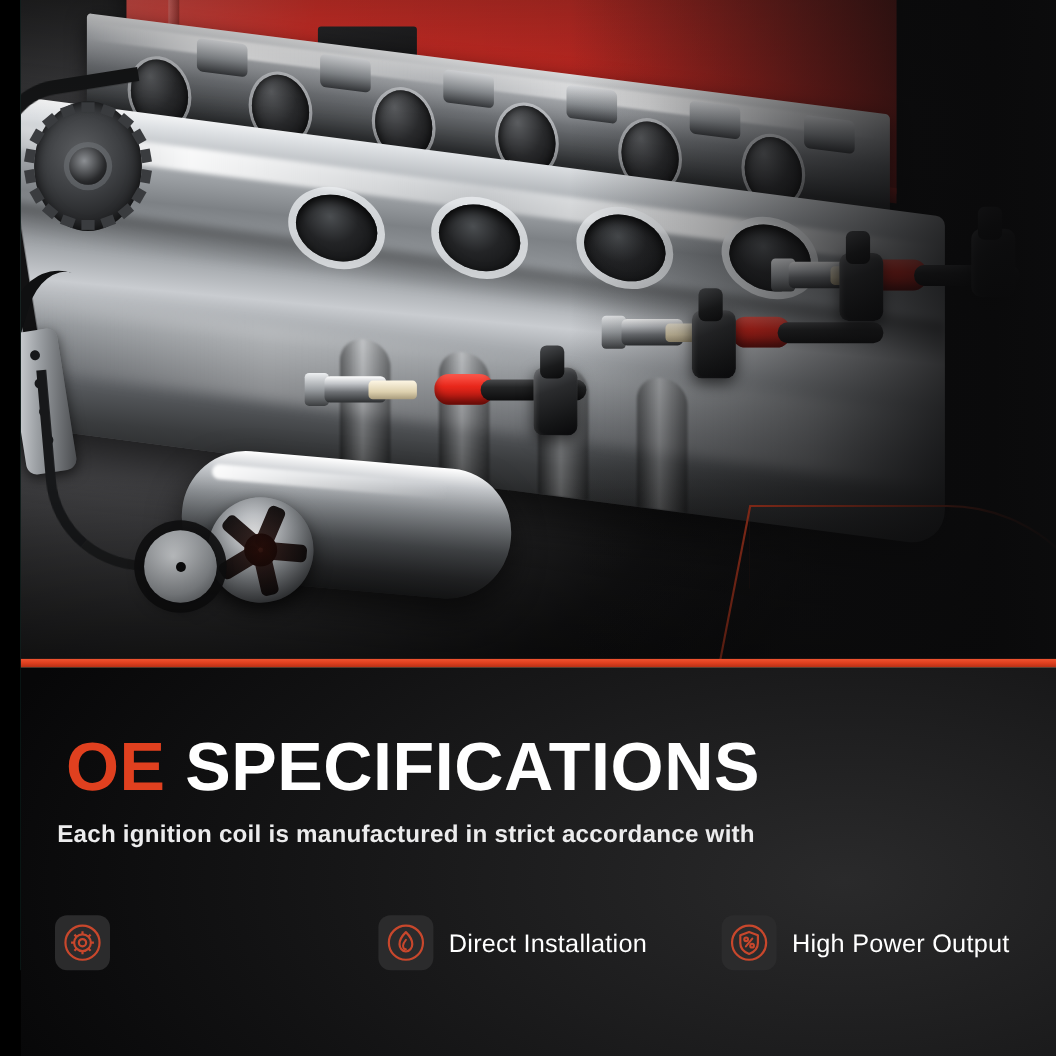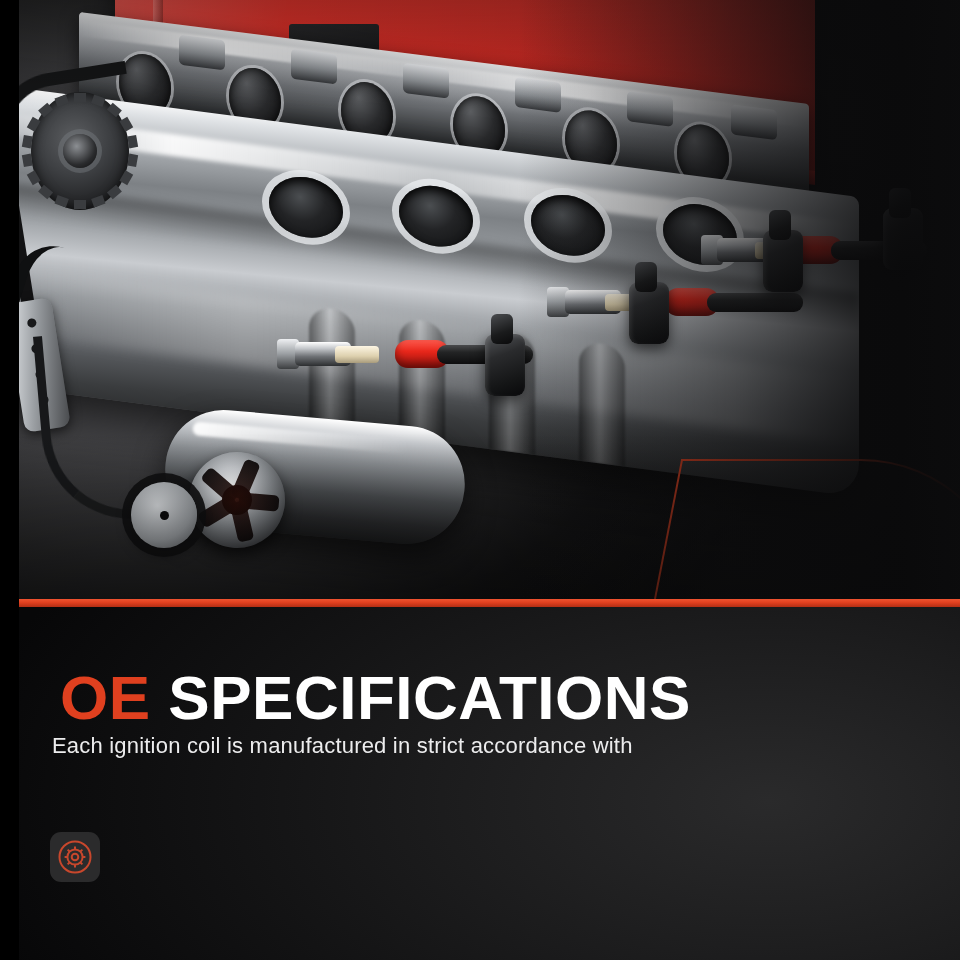--- a/index.html
+++ b/index.html
@@ -314,22 +314,22 @@
 
   #headline {
     position:absolute; left:41px; top:60px;
     font-size:62px; font-weight:700; letter-spacing:.5px;
     line-height:1; white-space:nowrap;
   }
   #headline .oe { color:#e0401f; }
   #headline .spec { color:#ffffff; }
 
   #subhead {
-    position:absolute; left:33px; top:126px;
-    font-size:22px; font-weight:400; color:#ececed;
+    position:absolute; left:33px; top:138px;
+    font-size:22px; font-weight:700; color:#ececed;
     letter-spacing:.2px; white-space:nowrap;
   }
 
   #features {
     position:absolute; left:31px; top:222px;
     width:900px; height:60px;
   }
   .feature {
     position:absolute; top:0; height:56px;
     display:flex; align-items:center; gap:14px;
@@ -494,17 +494,43 @@
               <path d="M18 7.6 L18 10.6 M18 25.4 L18 28.4 M7.6 18 L10.6 18 M25.4 18 L28.4 18
                        M10.65 10.65 L12.8 12.8 M23.2 23.2 L25.35 25.35
                        M25.35 10.65 L23.2 12.8 M12.8 23.2 L10.65 25.35"></path>
               <circle cx="18" cy="18" r="7.6"></circle>
               <circle cx="18" cy="18" r="3.3"></circle>
             </g>
           </svg>
         </div>
       </div>
 
-
+      <div class="feature" style="left:294px;">
+        <div class="ficon">
+          <svg width="36" height="36" viewBox="0 0 36 36">
+            <circle cx="18" cy="18" r="15.5" fill="none" stroke="#c8472c" stroke-width="2"></circle>
+            <path d="M18 8.4 C18 8.4 12.2 14.1 12.2 19.3 C12.2 22.9 14.8 26 18 26
+                     C21.2 26 23.8 22.9 23.8 19.3 C23.8 14.1 18 8.4 18 8.4 Z" fill="none" stroke="#c8472c" stroke-width="2" stroke-linejoin="round"></path>
+            <path d="M18 15.4 C18 15.4 15.4 18.4 15.4 20.8 C15.4 22.6 16.6 24 18 24" fill="none" stroke="#c8472c" stroke-width="1.8" stroke-linecap="round"></path>
+          </svg>
+        </div>
+        <div class="flabel">Direct Installation</div>
+      </div>
+
+      <div class="feature" style="left:606px;">
+        <div class="ficon">
+          <svg width="36" height="36" viewBox="0 0 36 36">
+            <circle cx="18" cy="18" r="15.5" fill="none" stroke="#c8472c" stroke-width="2"></circle>
+            <path d="M18 8.2 L26 11.2 L26 18.2 C26 23 22.6 26.4 18 28.2
+                     C13.4 26.4 10 23 10 18.2 L10 11.2 Z" fill="none" stroke="#c8472c" stroke-width="2" stroke-linejoin="round"></path>
+            <g stroke="#c8472c" stroke-width="1.9" fill="none" stroke-linecap="round">
+              <line x1="15.1" y1="21.3" x2="20.9" y2="14.3"></line>
+              <circle cx="15.3" cy="14.9" r="1.7"></circle>
+              <circle cx="20.7" cy="20.7" r="1.7"></circle>
+            </g>
+          </svg>
+        </div>
+        <div class="flabel">High Power Output</div>
+      </div>
 
     </div>
   </div>
 </div>
 
 </body></html>

